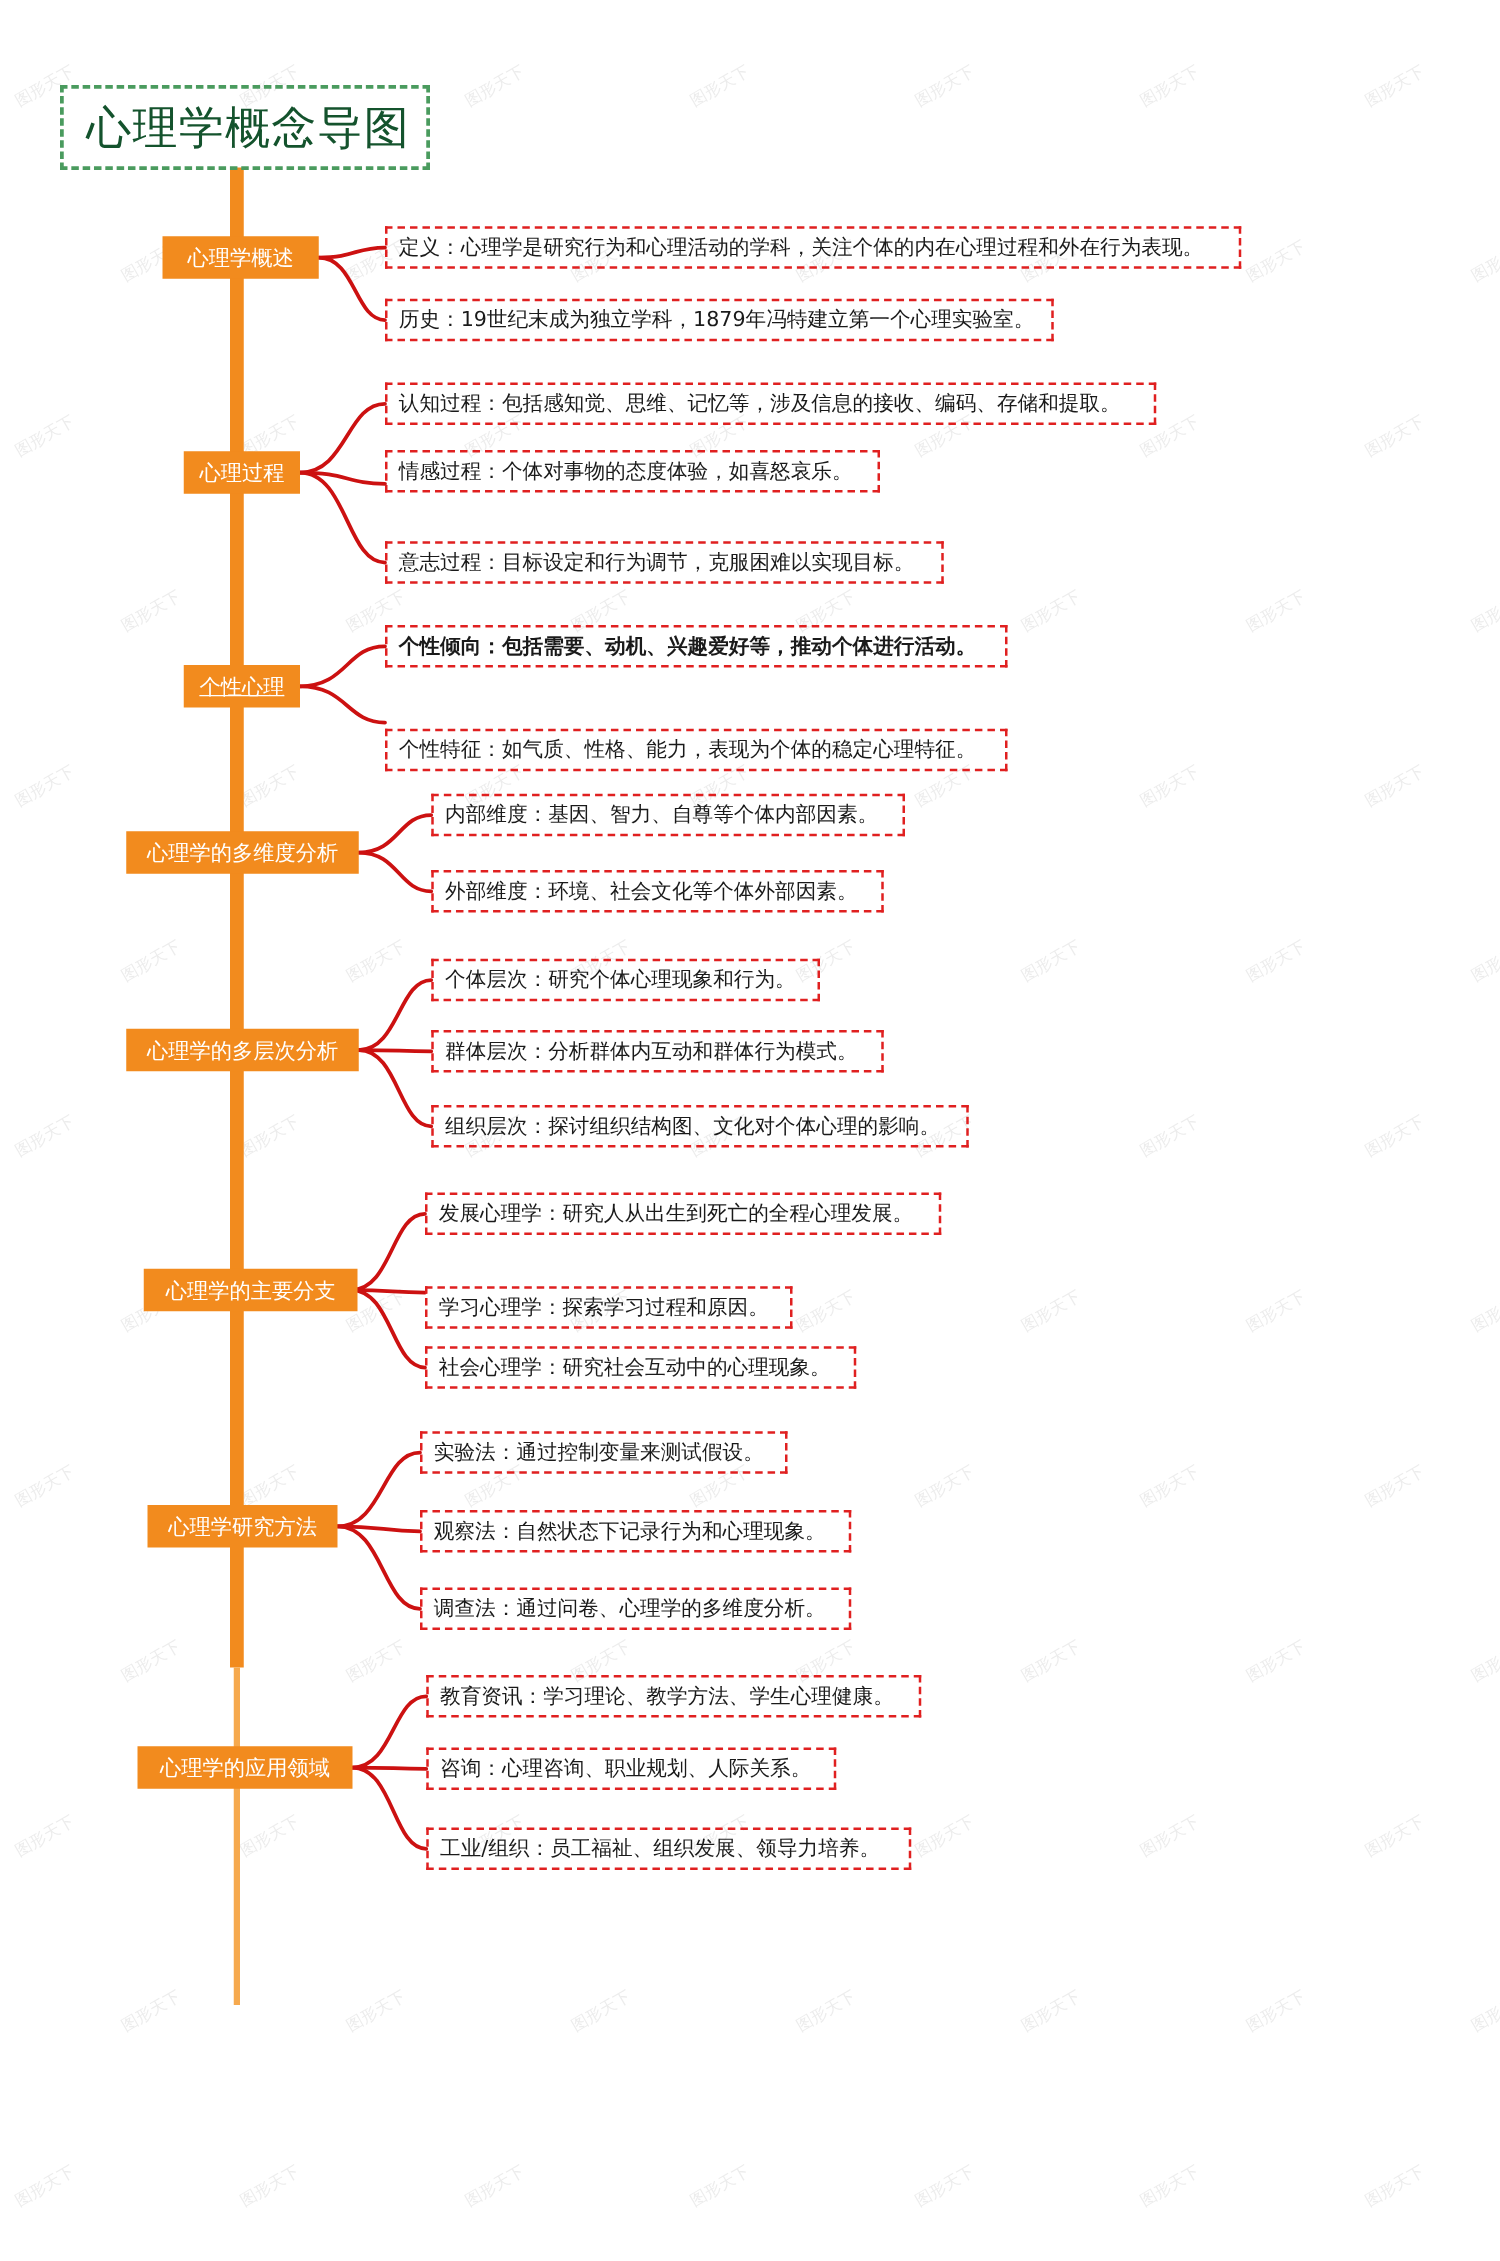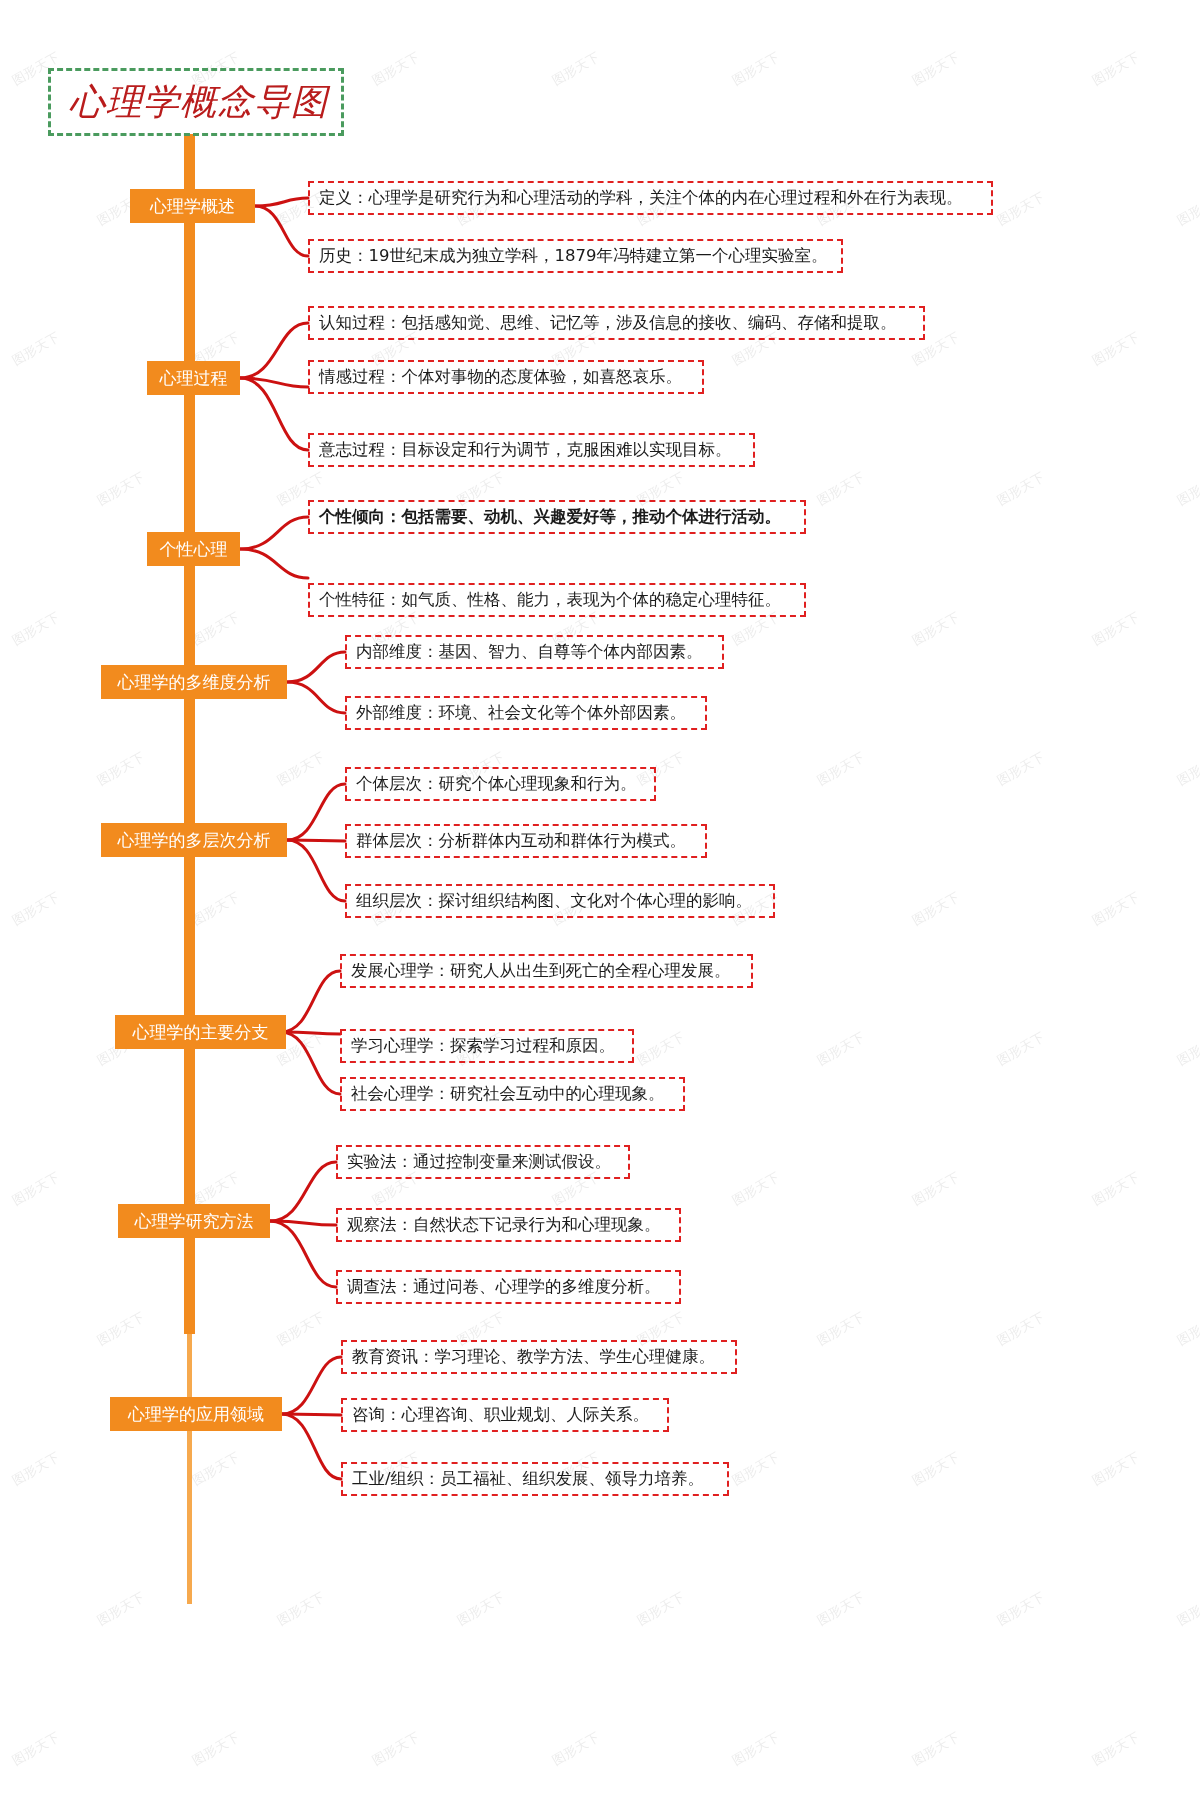--- a/index.html
+++ b/index.html
@@ -36,26 +36,25 @@
     left: 48px; top: 68px;
     width: 296px; height: 68px;
     border: 3px dashed #4a9b5e;
     background: transparent;
     display: flex;
     align-items: center;
     z-index: 4;
   }
   #title-text {
     font-size: 36px;
-    color: #b91c1c;
+    color: #14532d;
     padding-left: 18px;
     letter-spacing: 1px;
     white-space: nowrap;
     font-family: "DejaVu Sans", "Liberation Sans", sans-serif;
-    font-style: italic;
   }
 
   
   .trunk {
     position: absolute;
     z-index: 2;
   }
   #trunk-main {
     left: 184px; top: 134px;
     width: 11px; height: 1200px;
@@ -257,21 +256,21 @@
       </div>
       <div class="leaf" style="left: 308px; top: 306px; width: 617px;">
         <span>认知过程：包括感知觉、思维、记忆等，涉及信息的接收、编码、存储和提取。</span>
       </div>
       <div class="leaf" style="left: 308px; top: 360px; width: 396px; text-align: right;">
         <span>情感过程：个体对事物的态度体验，如喜怒哀乐。</span>
       </div>
       <div class="leaf" style="left: 308px; top: 433px; width: 447px;">
         <span>意志过程：目标设定和行为调节，克服困难以实现目标。</span>
       </div>
-      <div class="branch-node" style="left: 147px; top: 532px; width: 93px;">
+      <div class="branch-node" style="left: 147px; top: 532px; width: 93px; text-decoration: underline;">
         <span>个性心理</span>
       </div>
       <div class="leaf" style="left: 308px; top: 500px; width: 498px; font-weight: bold;">
         <span>个性倾向：包括需要、动机、兴趣爱好等，推动个体进行活动。</span>
       </div>
       <div class="leaf" style="left: 308px; top: 561px; width: 498px; margin-top: 22px;">
         <span>个性特征：如气质、性格、能力，表现为个体的稳定心理特征。</span>
       </div>
       <div class="branch-node" style="left: 101px; top: 665px; width: 186px;">
         <span>心理学的多维度分析</span>

